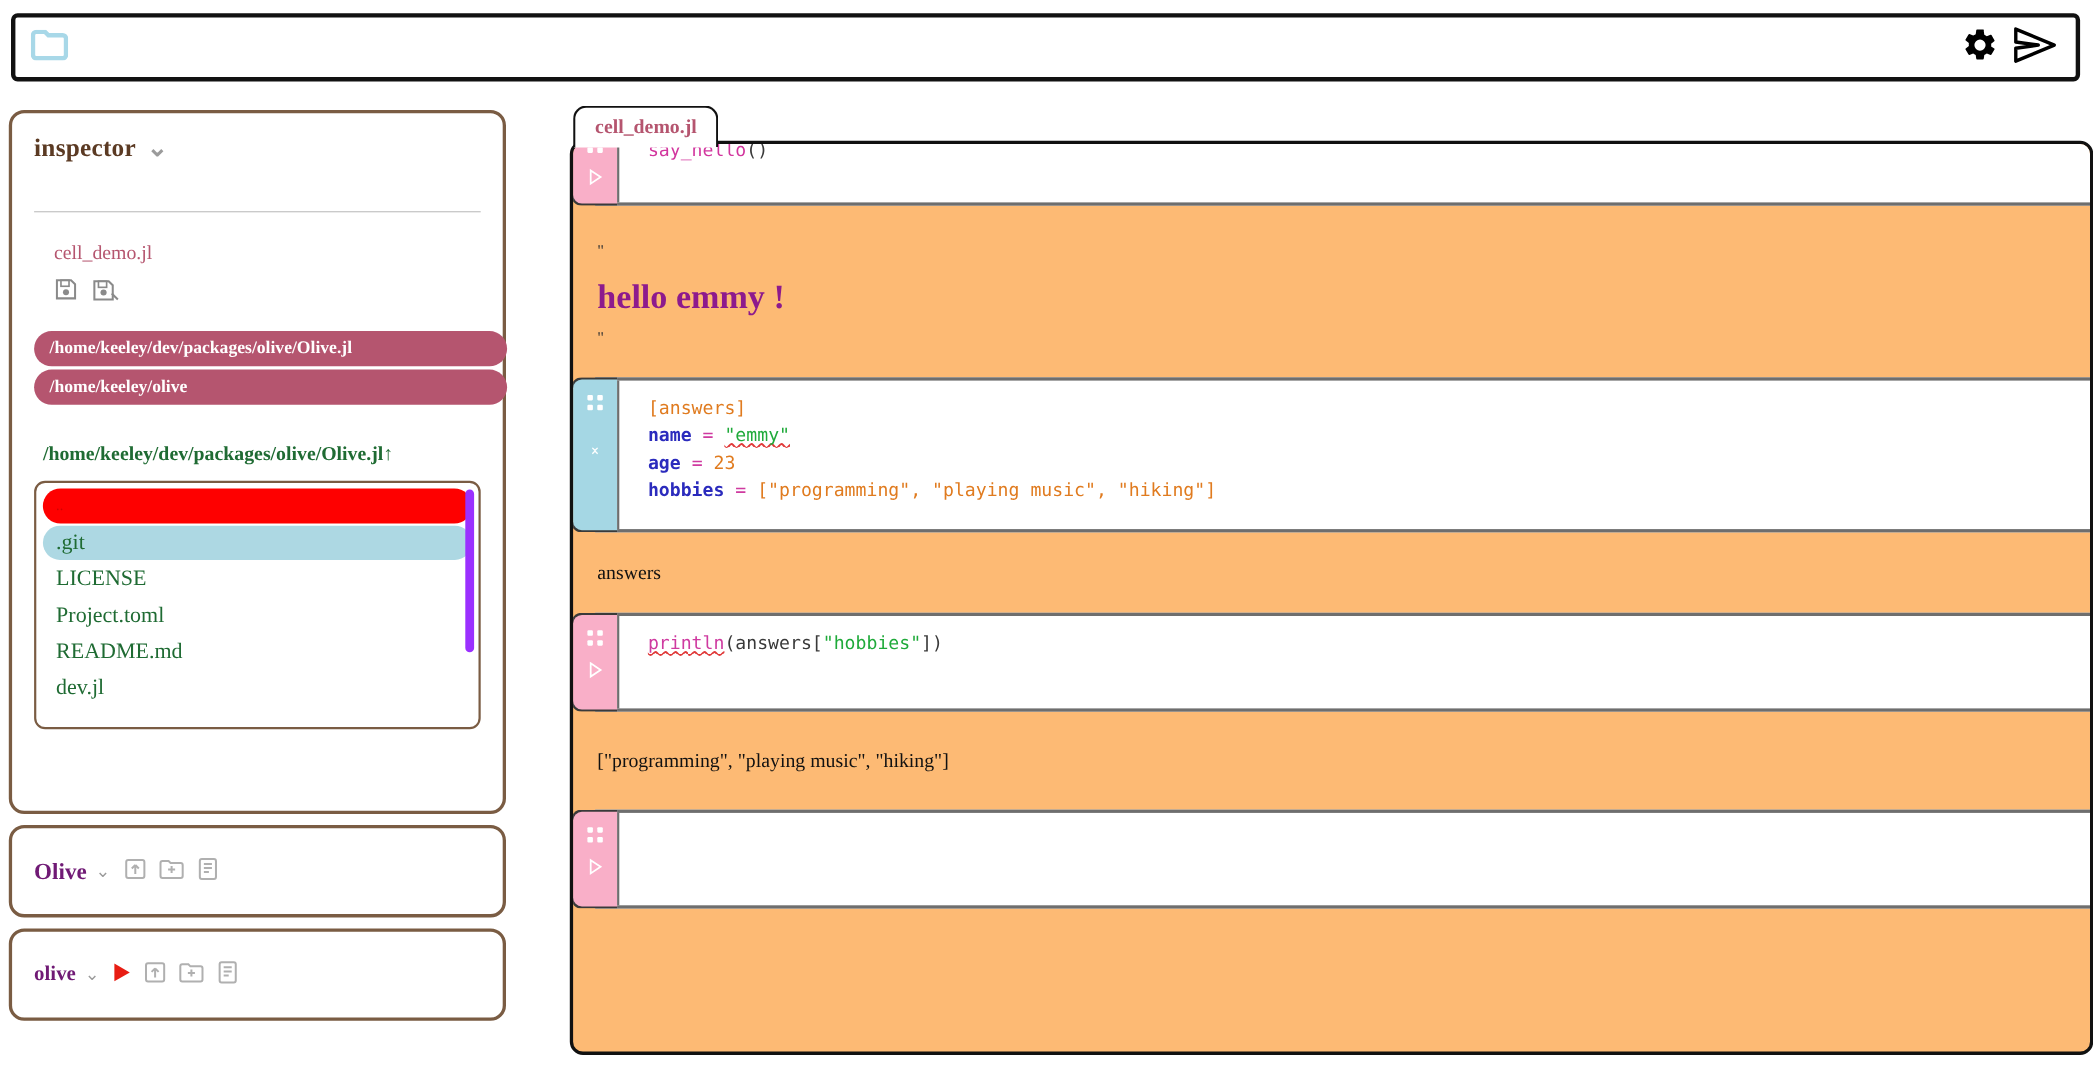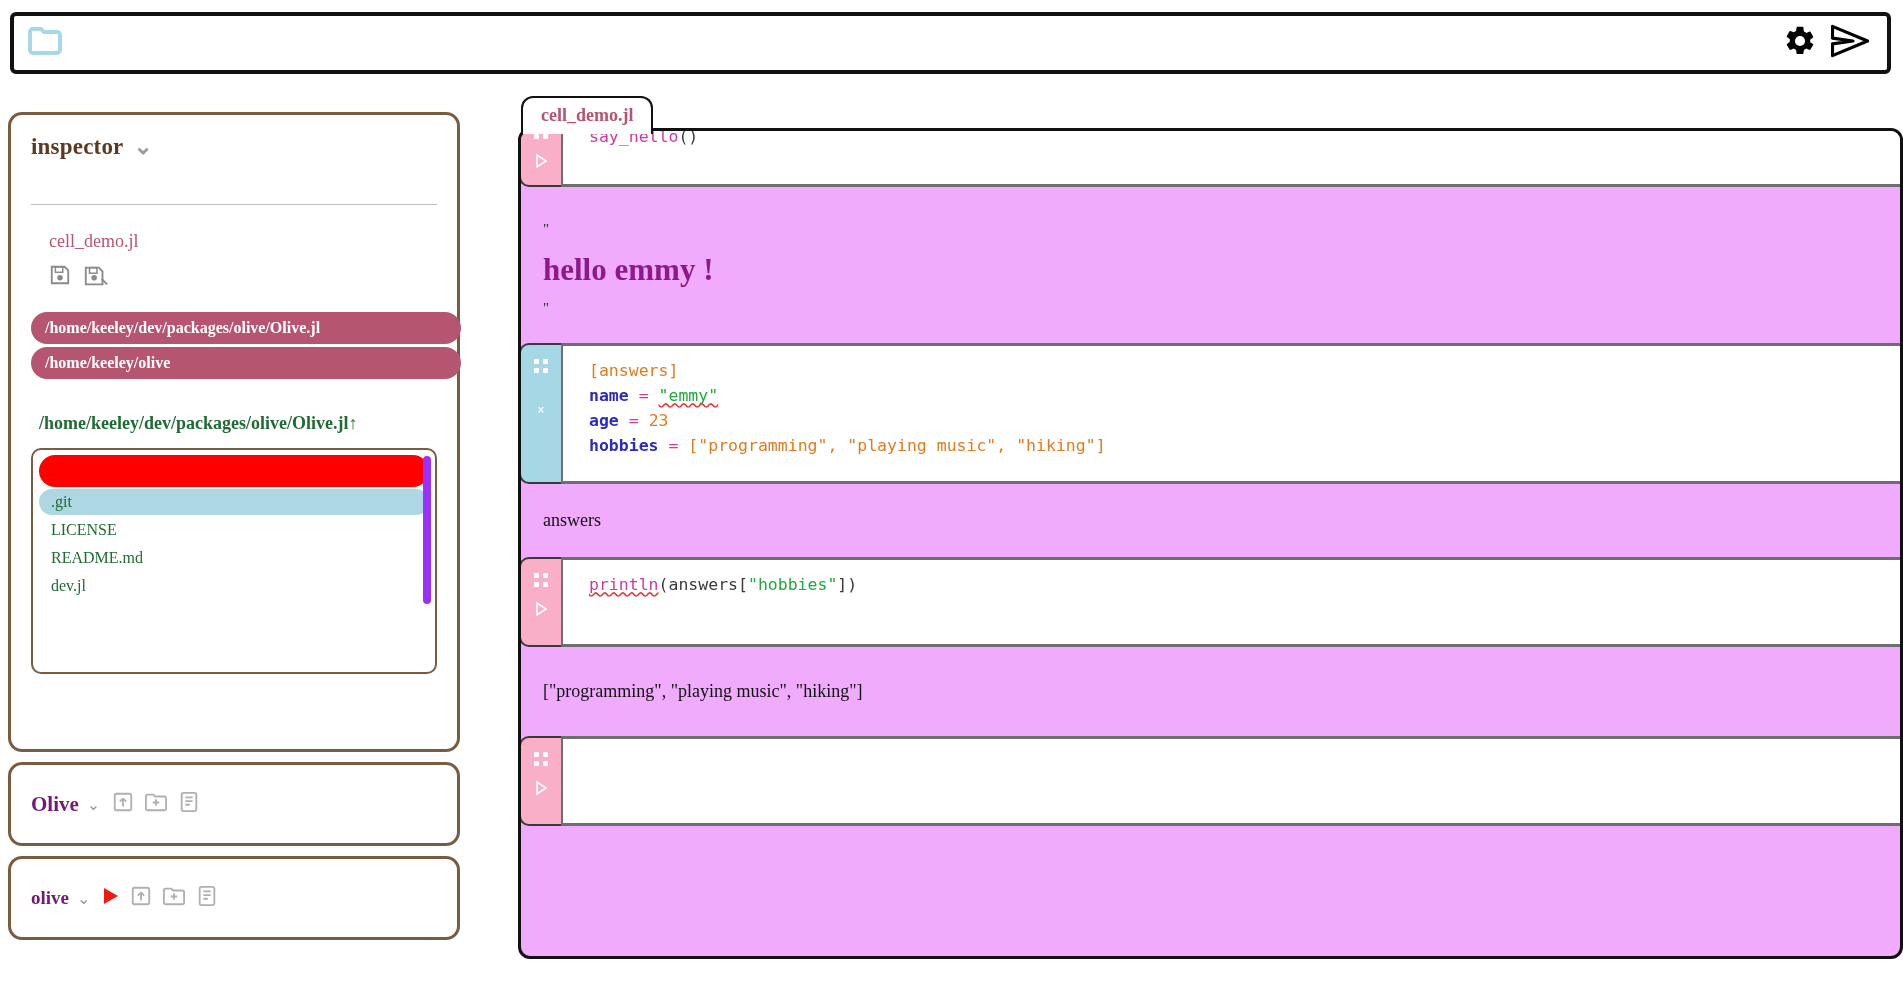--- a/index.html
+++ b/index.html
@@ -10,21 +10,21 @@
   
   .topbar{
     position:absolute;left:10px;top:12px;width:1881px;height:62px;
     border:4px solid #111111;border-radius:6px;background:#ffffff;
     display:flex;align-items:center;box-sizing:border-box;
   }
   .topbar .folder{margin-left:14px;}
   .topbar .right-icons{margin-left:auto;display:flex;align-items:center;gap:14px;margin-right:18px;}
 
   
-  .left-col{position:absolute;left:8px;top:112px;width:452px;}
+  .left-col{position:absolute;left:8px;top:100px;width:452px;}
   .panel{
     border:3px solid #7a5c43;border-radius:14px;background:#ffffff;
     box-sizing:border-box;margin-bottom:10px;
   }
   .panel-inspector{height:640px;padding:18px 20px 0 20px;position:relative;}
   .panel-olive{height:84px;display:flex;align-items:center;padding:0 20px;}
   .panel-olive2{height:84px;display:flex;align-items:center;padding:0 20px;}
 
   .insp-title{
     font-size:23px;font-weight:bold;color:#5b3a23;letter-spacing:.2px;
@@ -44,37 +44,37 @@
   .pills{margin-top:20px;}
 
   .cwd{color:#1f6b33;font-weight:bold;font-size:18px;margin:34px 0 0 8px;}
   .cwd .up{font-weight:normal;}
 
   .filebox{
     margin:14px 0 0 0;border:2px solid #7a5c43;border-radius:10px;height:222px;
     position:relative;overflow:hidden;background:#ffffff;
   }
   .file-item{
-    font-size:16px;color:#1f6b33;padding:4px 12px;border-radius:16px;margin:2px 6px;
+    font-size:20px;color:#1f6b33;padding:4px 12px;border-radius:16px;margin:2px 6px;
     white-space:nowrap;
   }
   .file-item.parent{background:#fe0000;color:#d10000;font-size:13px;padding:8px 12px;margin-top:5px;}
   .file-item.sel{background:#add8e3;}
   .scrollbar{
     position:absolute;right:4px;top:6px;width:8px;height:148px;border-radius:6px;background:#9b30ff;
   }
 
   .olive-label{font-size:21px;font-weight:bold;color:#701a75;}
   .olive-label.small{font-size:19px;}
   .icon-row{display:flex;align-items:center;gap:10px;margin-left:12px;}
 
   
   .main{
     position:absolute;left:518px;top:128px;right:0;bottom:25px;
-    border:3px solid #111111;border-radius:12px;background:#f0abfc;
+    border:3px solid #111111;border-radius:12px;background:#fdba74;
     box-sizing:border-box;overflow:hidden;
   }
   .tab{
     position:absolute;left:521px;top:96px;
     border:2px solid #111111;border-bottom:none;border-radius:12px 12px 0 0;
     background:#ffffff;padding:7px 18px 8px 18px;z-index:5;
     color:#b5556f;font-weight:bold;font-size:18px;
   }
   .nb{position:absolute;left:0;top:0;right:-40px;bottom:0;padding:0;}
 
@@ -180,20 +180,21 @@
     </div>
 
     <div class="cwd">
       <span>/home/keeley/dev/packages/olive/Olive.jl</span><span class="up">↑</span>
     </div>
 
     <div class="filebox">
       <div class="file-item parent">..</div>
       <div class="file-item sel">.git</div>
       <div class="file-item">LICENSE</div>
+      <div class="file-item">Project.toml</div>
       <div class="file-item">README.md</div>
       <div class="file-item">dev.jl</div>
       <div class="scrollbar"></div>
     </div>
   </div>
 
   <div class="panel panel-olive">
     <span class="olive-label">Olive</span>
     <span class="chev" style="margin-left:8px">⌄</span>
     <span class="icon-row">

